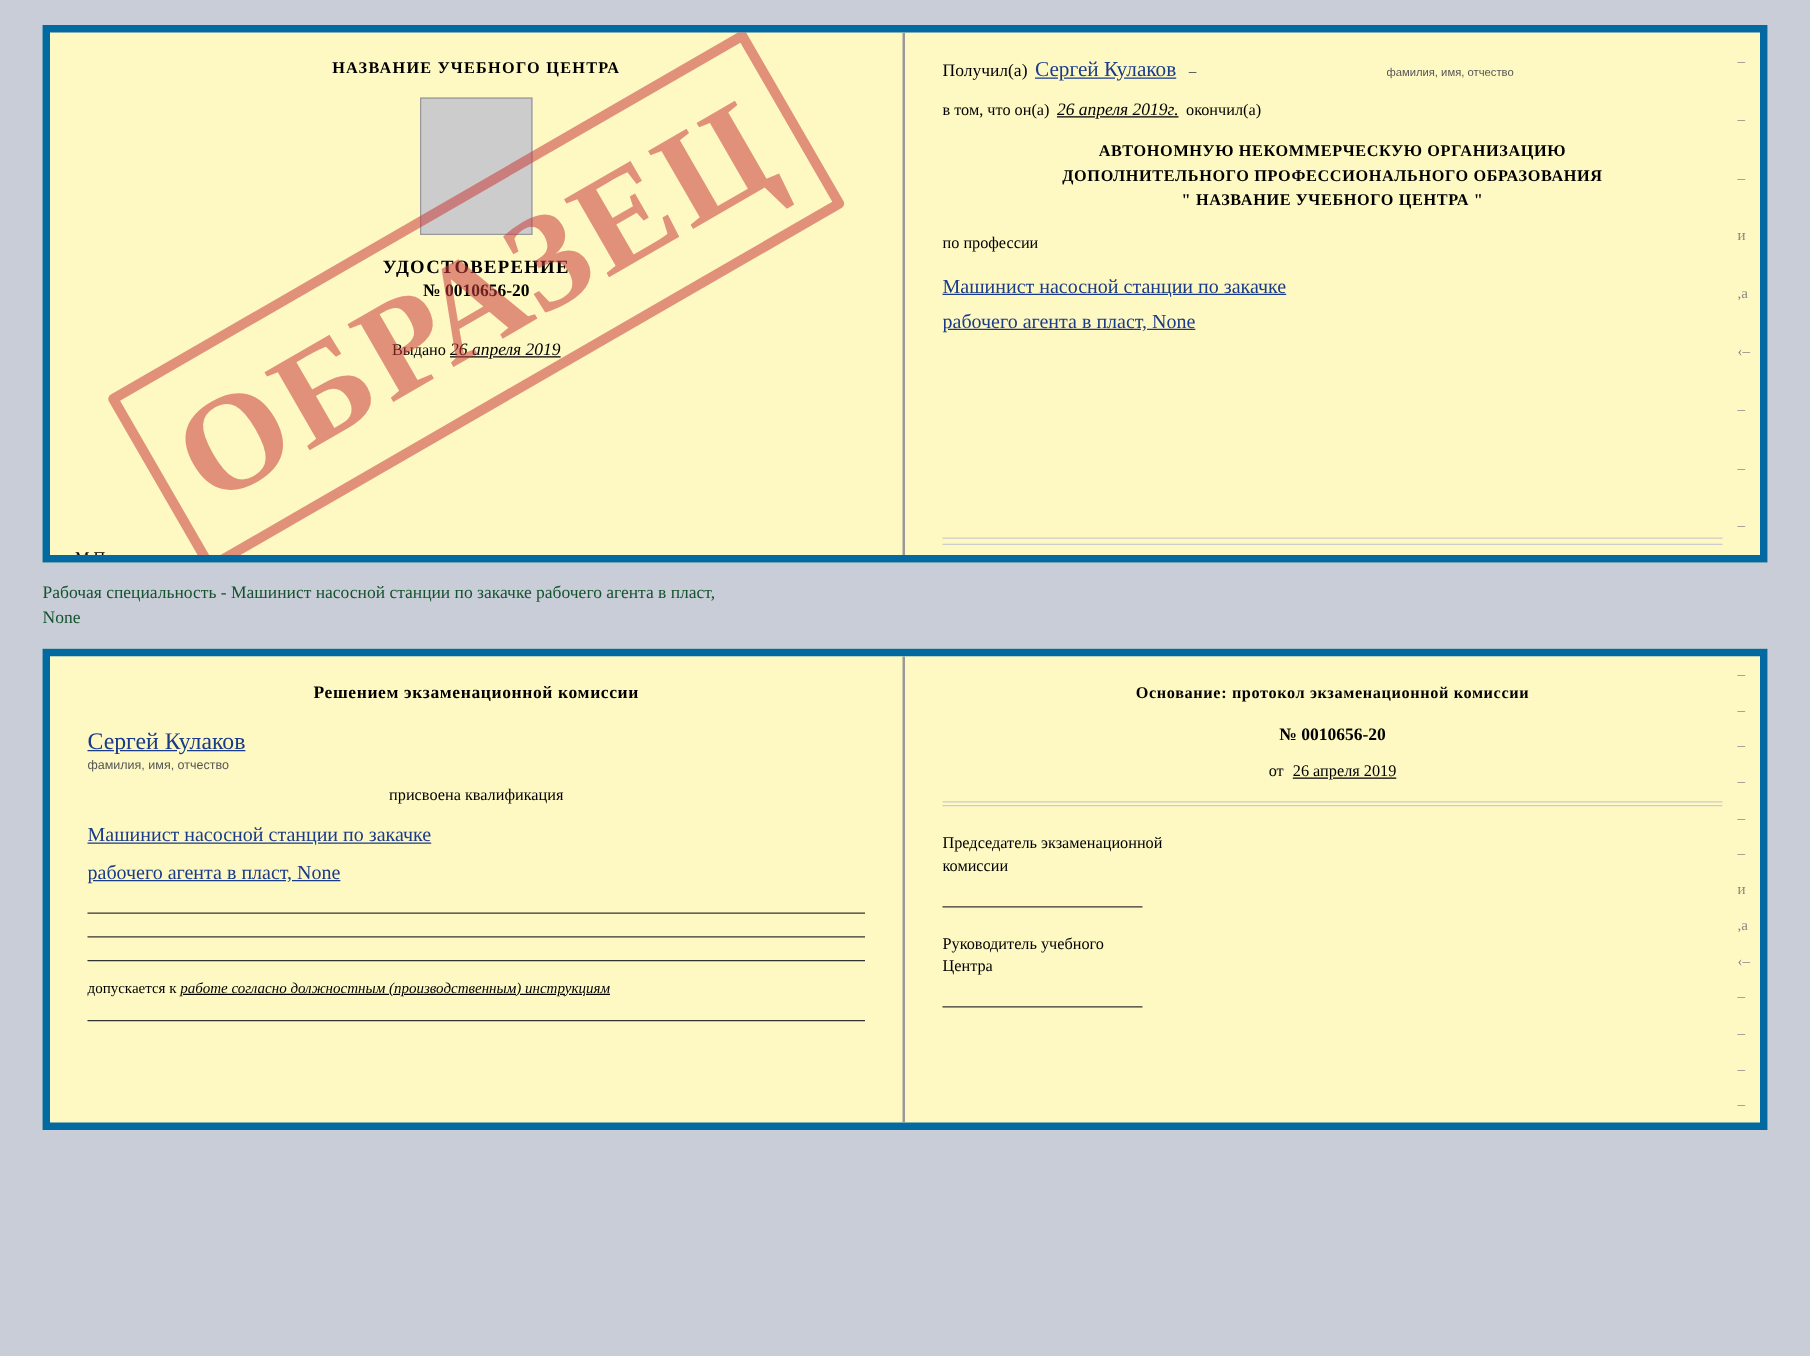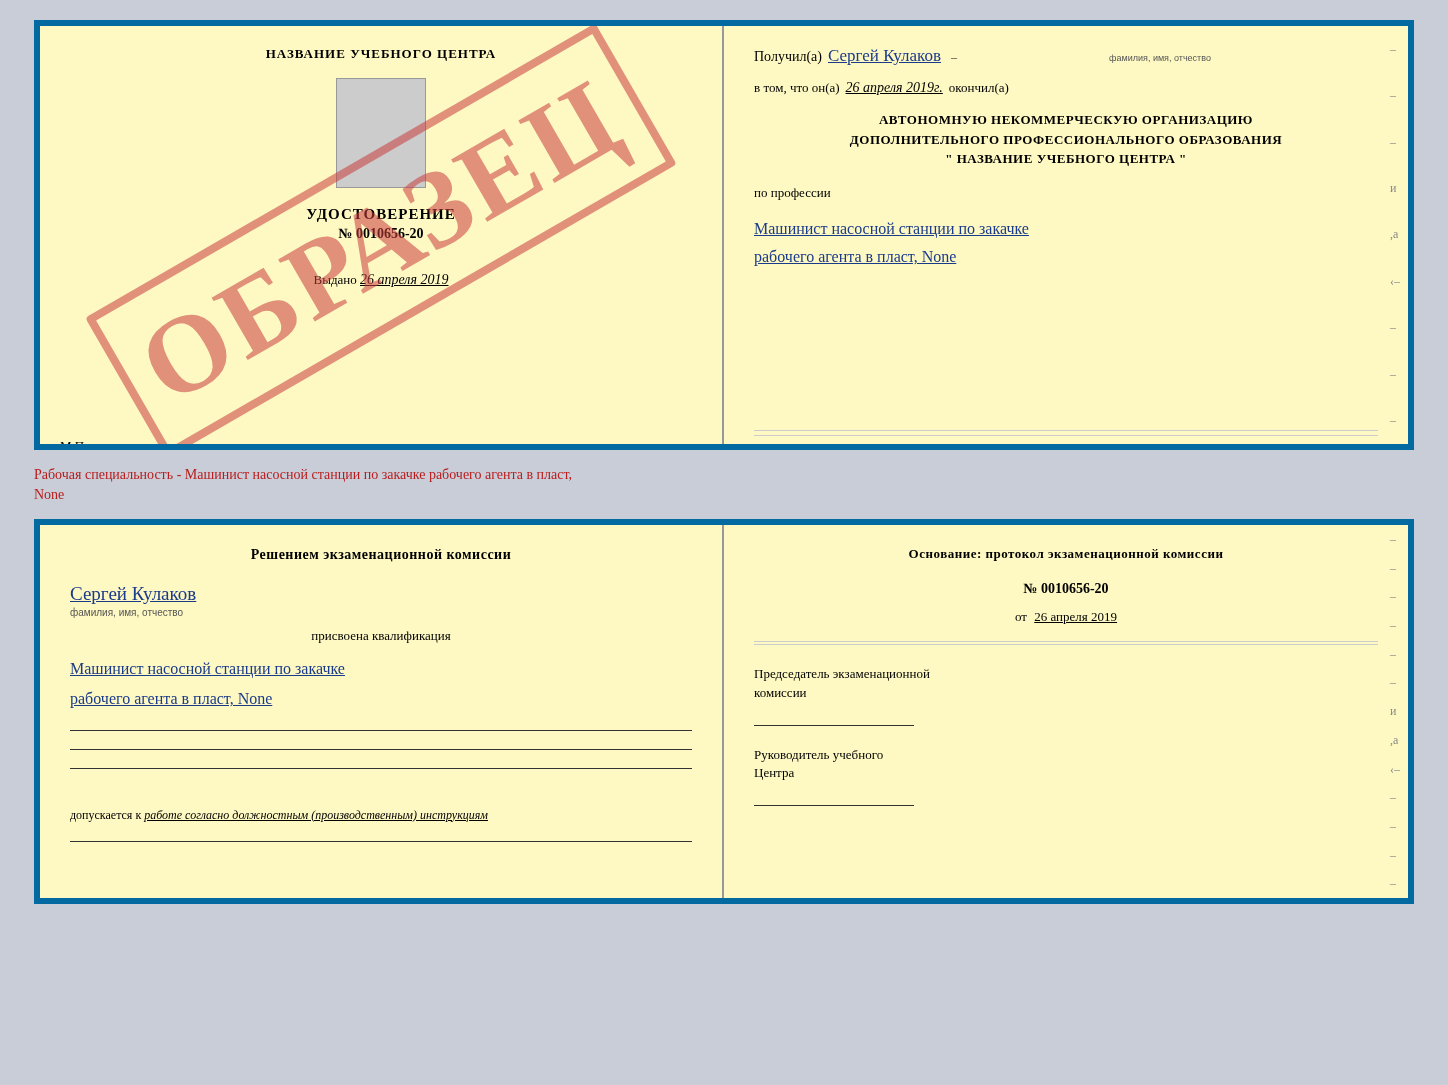--- a/index.html
+++ b/index.html
@@ -168,21 +168,21 @@
       font-size: 16px;
       color: #1a3a8a;
       text-decoration: underline;
       line-height: 1.8;
     }
 
     
     .caption-text {
       width: 1380px;
       font-size: 14px;
-      color: #b91c1c;
+      color: #14532d;
       padding: 5px 0;
       line-height: 1.4;
     }
 
     
     .bottom-doc {
       height: 385px;
     }
 
     .bottom-doc .left-panel {
@@ -219,21 +219,21 @@
     .bottom-profession {
       font-family: 'Segoe Script', 'Brush Script MT', cursive;
       font-size: 16px;
       color: #1a3a8a;
       text-decoration: underline;
       line-height: 1.9;
     }
 
     .dopuskaetsya {
       font-size: 12px;
-      margin-top: 28px;
+      margin-top: 3px;
       line-height: 1.4;
     }
 
     .italic-underline {
       font-style: italic;
       text-decoration: underline;
     }
 
     .osnovaniye {
       font-size: 13px;

